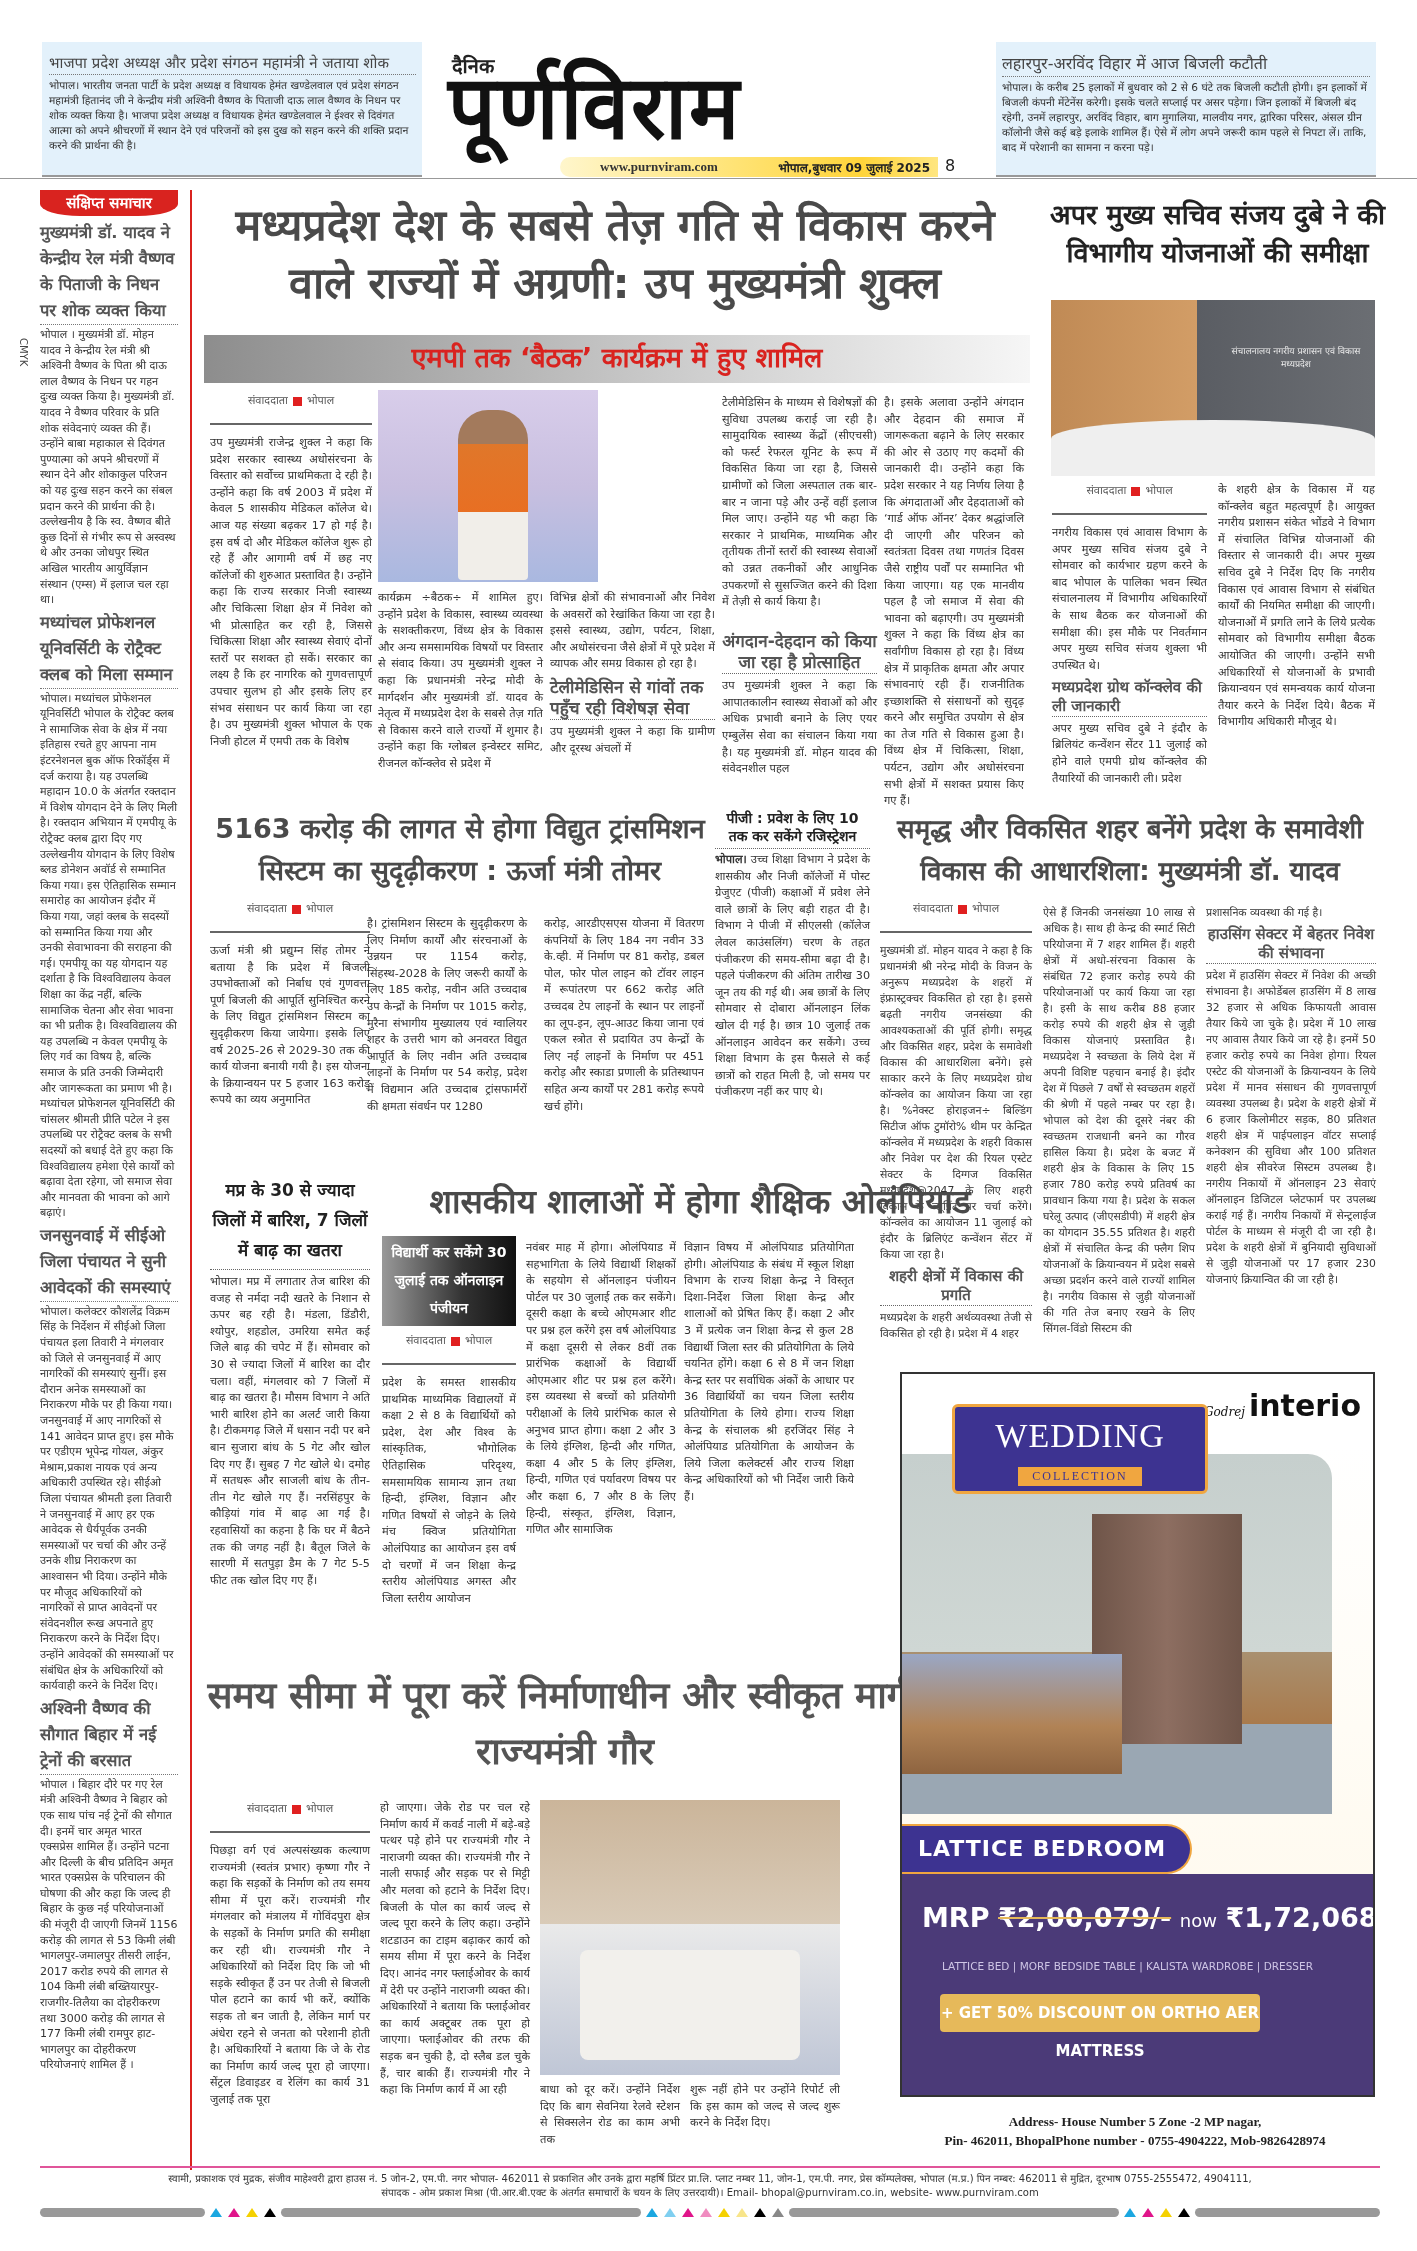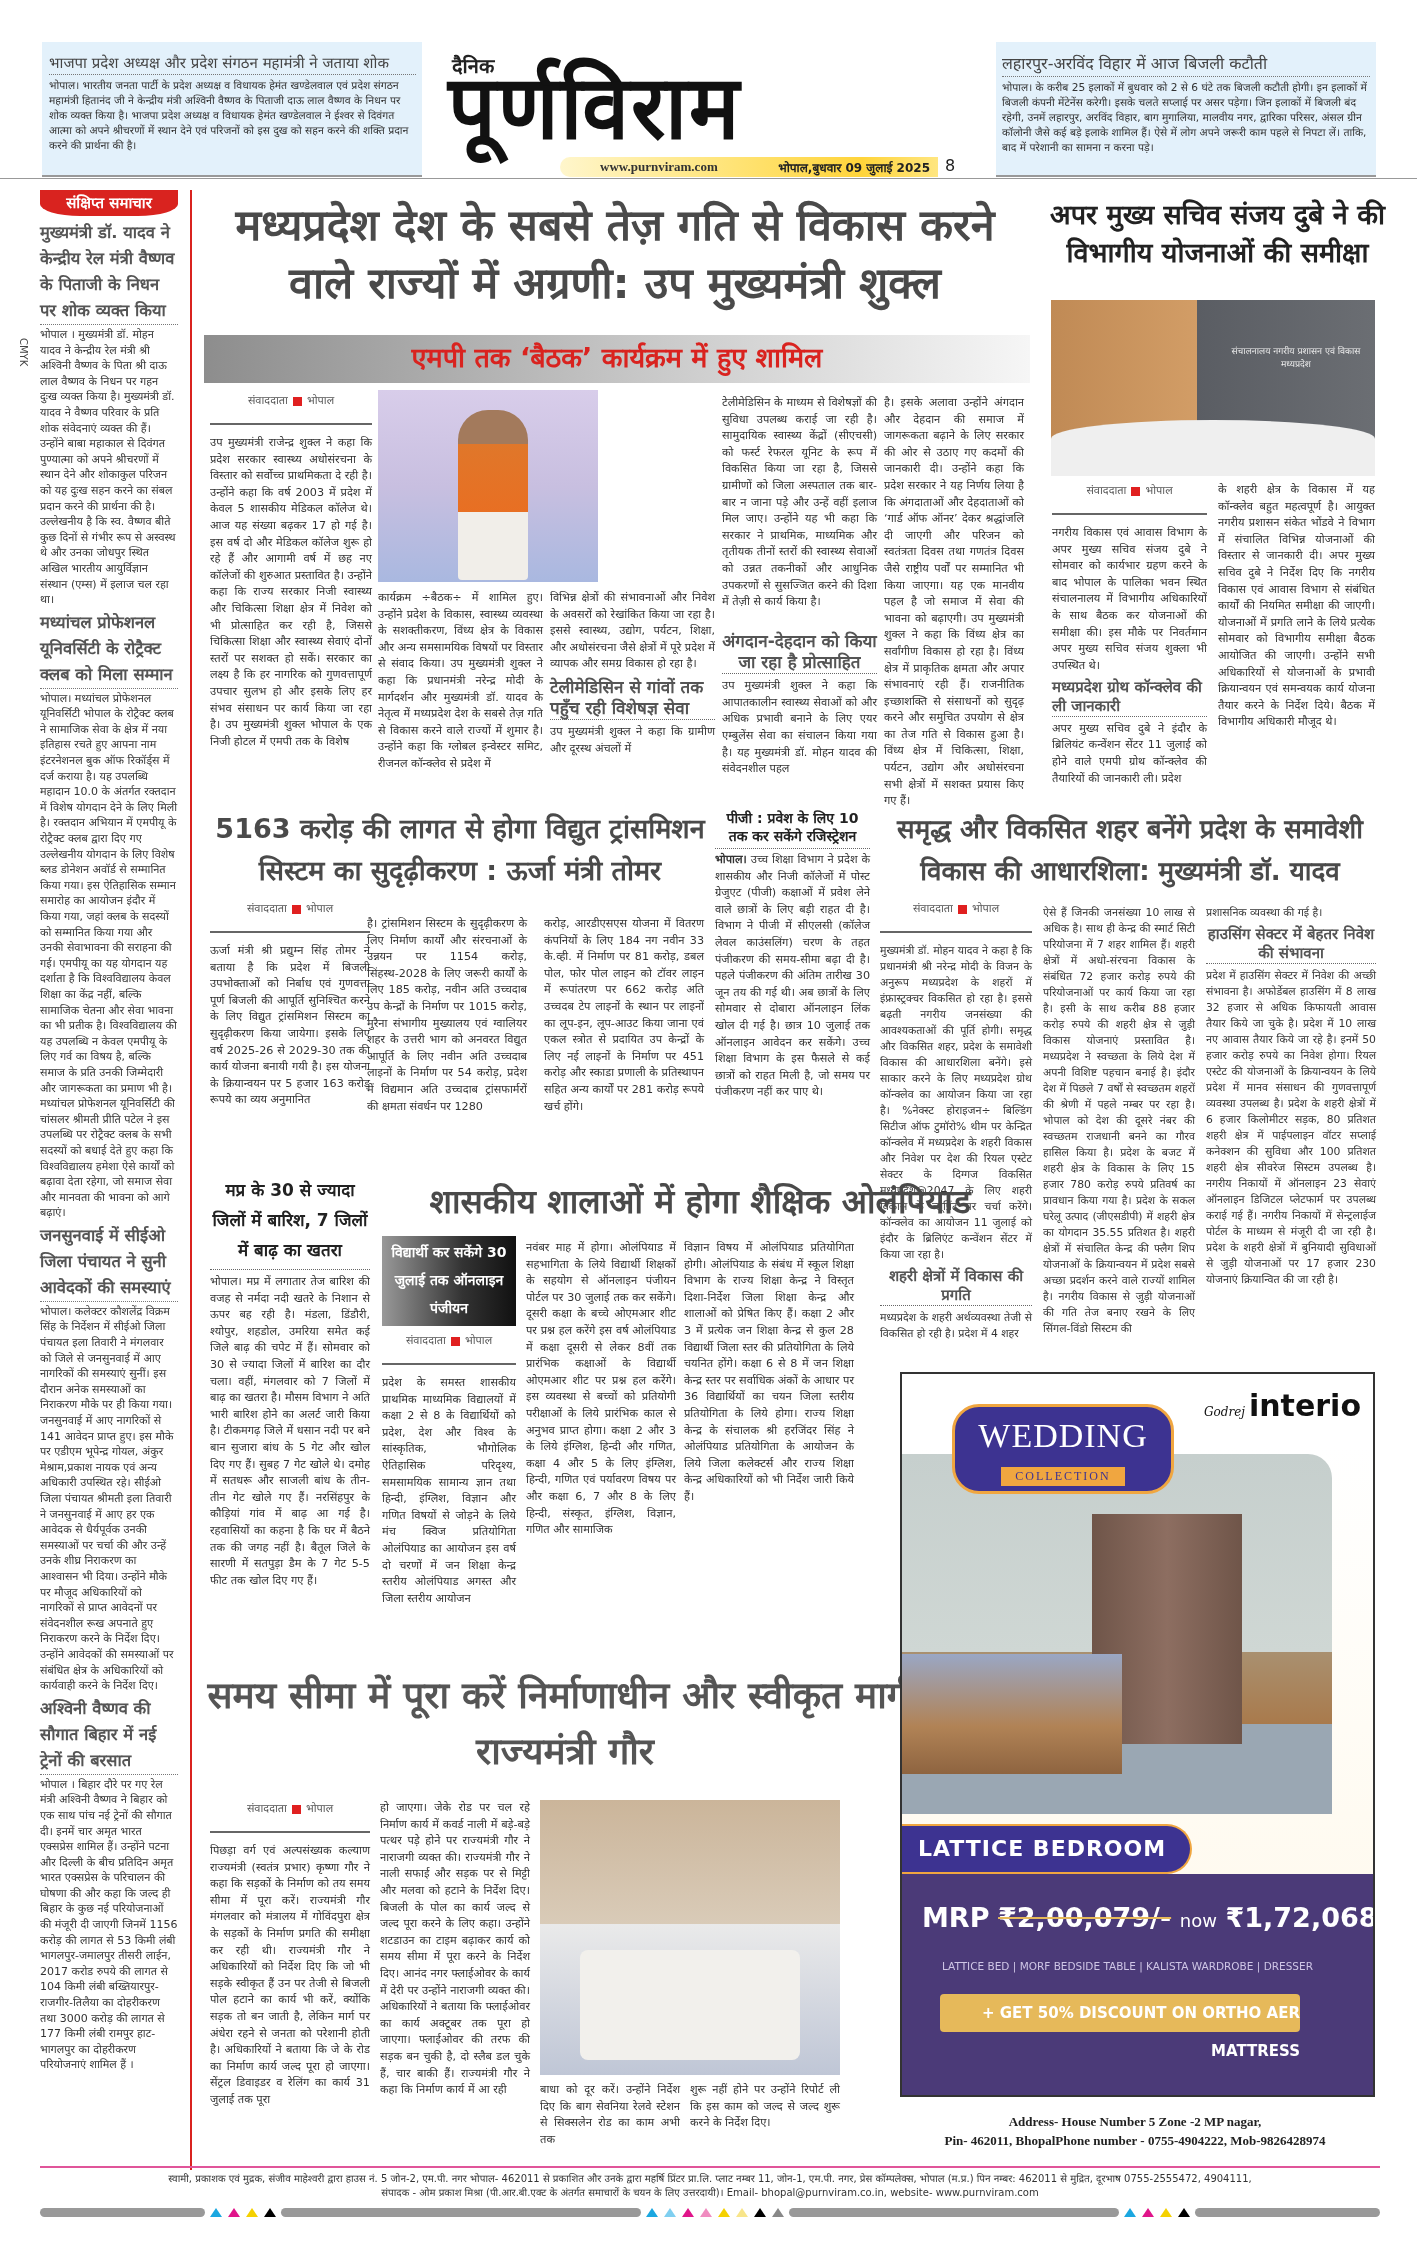--- a/index.html
+++ b/index.html
@@ -181,37 +181,37 @@
 </div>
 
 <div class="abs" style="left:900px;top:1372px;width:475px;height:725px;border:2px solid #333;background:linear-gradient(180deg,#fff 0,#fff 10%,#fff8e8 100%);overflow:hidden">
   <div style="position:absolute;right:12px;top:14px;font-weight:bold;font-size:30px;color:#111">
     <span style="font-family:'DejaVu Serif',serif;font-style:italic;font-size:12px;font-weight:normal;margin-right:4px">Godrej</span><span>interio</span>
   </div>
   <div style="position:absolute;left:0;top:80px;width:430px;height:360px;border-radius:0 24px 0 0;background:linear-gradient(180deg,#c6cfcd 0%,#cfd7d4 55%,#a99070 55%,#a97a4c 75%,#9aa7b3 75%)">
     <div style="position:absolute;left:190px;top:60px;width:150px;height:230px;background:linear-gradient(90deg,#6f5549,#8d6e61 50%,#6f5549)"></div>
     <div style="position:absolute;left:0;top:200px;width:220px;height:120px;background:linear-gradient(180deg,#9aa7c4,#b18356 60%,#8e6440)"></div>
   </div>
-  <div style="position:absolute;left:50px;top:30px;width:222px;height:90px;background:#3d3391;border:3px solid #f0a640;border-radius:27px;text-align:center;color:#fff">
+  <div style="position:absolute;left:50px;top:30px;width:256px;height:90px;background:#3d3391;border:3px solid #f0a640;border-radius:6px;text-align:center;color:#fff">
     <div style="font-family:'Liberation Serif',serif;font-size:34px;line-height:58px;letter-spacing:1px">WEDDING</div>
     <div style="display:inline-block;background:#f0a640;color:#3d3391;font-family:'Liberation Serif',serif;font-size:12px;padding:2px 14px;letter-spacing:2px">COLLECTION</div>
   </div>
   <div style="position:absolute;left:0;top:450px;width:290px;height:50px;background:#3d3391;border:2px solid #f0a640;border-left:none;border-radius:0 26px 26px 0">
     <div style="color:#fff;font-weight:bold;font-size:22px;line-height:46px;padding-left:16px;letter-spacing:1px">LATTICE BEDROOM SET</div>
   </div>
   <div style="position:absolute;left:0;top:500px;width:475px;height:225px;background:#4b3a78">
     <div style="position:absolute;left:20px;top:28px;color:#fff;font-size:27px;white-space:nowrap">
       <b>MRP</b>
       <b style="text-decoration:line-through;text-decoration-color:#e6b95a">₹2,00,079/-</b>
       <span style="font-size:18px">now</span>
       <b>₹1,72,068/-</b>
       
     </div>
     <div style="position:absolute;left:40px;top:86px;color:#cfc6e6;font-size:10.5px;white-space:nowrap">LATTICE BED | MORF BEDSIDE TABLE | KALISTA WARDROBE | DRESSER</div>
-    <div style="position:absolute;left:38px;top:120px;width:360px;height:38px;background:#e6b95a;color:#fff;font-weight:bold;font-size:15px;line-height:38px;text-align:right;border-radius:4px">+ GET 50% DISCOUNT ON ORTHO AER MATTRESS</div>
+    <div style="position:absolute;left:38px;top:120px;width:320px;height:38px;background:#e6b95a;color:#fff;font-weight:bold;font-size:15px;line-height:38px;text-align:center;border-radius:4px">+ GET 50% DISCOUNT ON ORTHO AER MATTRESS</div>
   </div>
 </div>
 <div class="abs" style="left:900px;top:2112px;width:470px;text-align:center;font-family:'Liberation Serif',serif;font-weight:bold;font-size:13px;line-height:19px;color:#222">
   <div>Address- House Number 5 Zone -2 MP nagar,</div>
   <div>Pin- 462011, BhopalPhone number - 0755-4904222, Mob-9826428974</div>
 </div>
 
 <div class="abs" style="left:40px;top:2166px;width:1340px;border-top:2px solid #e0559a"></div>
 <div class="abs" style="left:40px;top:2172px;width:1340px;text-align:center;font-size:10px;line-height:14px;color:#333">
   <div>स्वामी, प्रकाशक एवं मुद्रक, संजीव माहेश्वरी द्वारा हाउस नं. 5 जोन-2, एम.पी. नगर भोपाल- 462011 से प्रकाशित और उनके द्वारा महर्षि प्रिंटर प्रा.लि. प्लाट नम्बर 11, जोन-1, एम.पी. नगर, प्रेस कॉम्पलेक्स, भोपाल (म.प्र.) पिन नम्बर: 462011 से मुद्रित, दूरभाष 0755-2555472, 4904111,</div>

